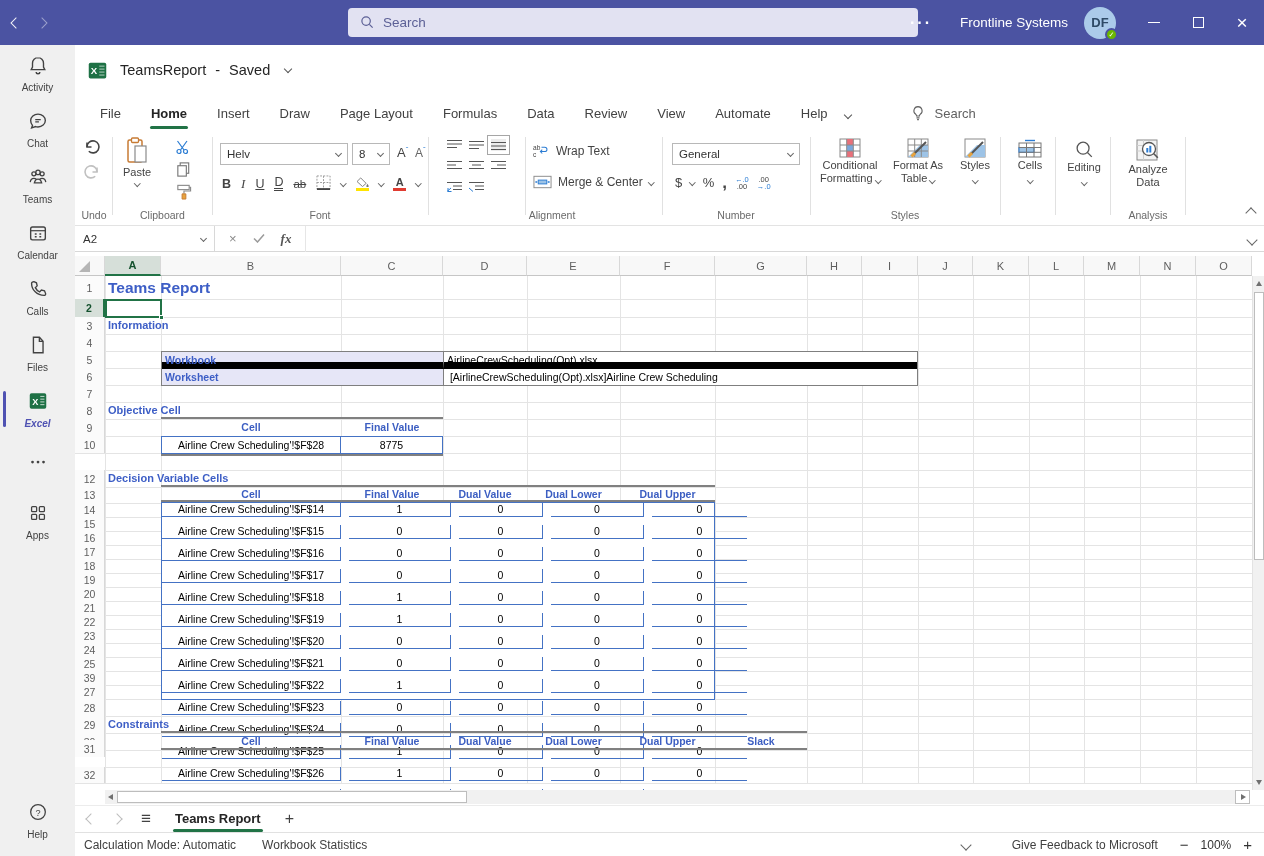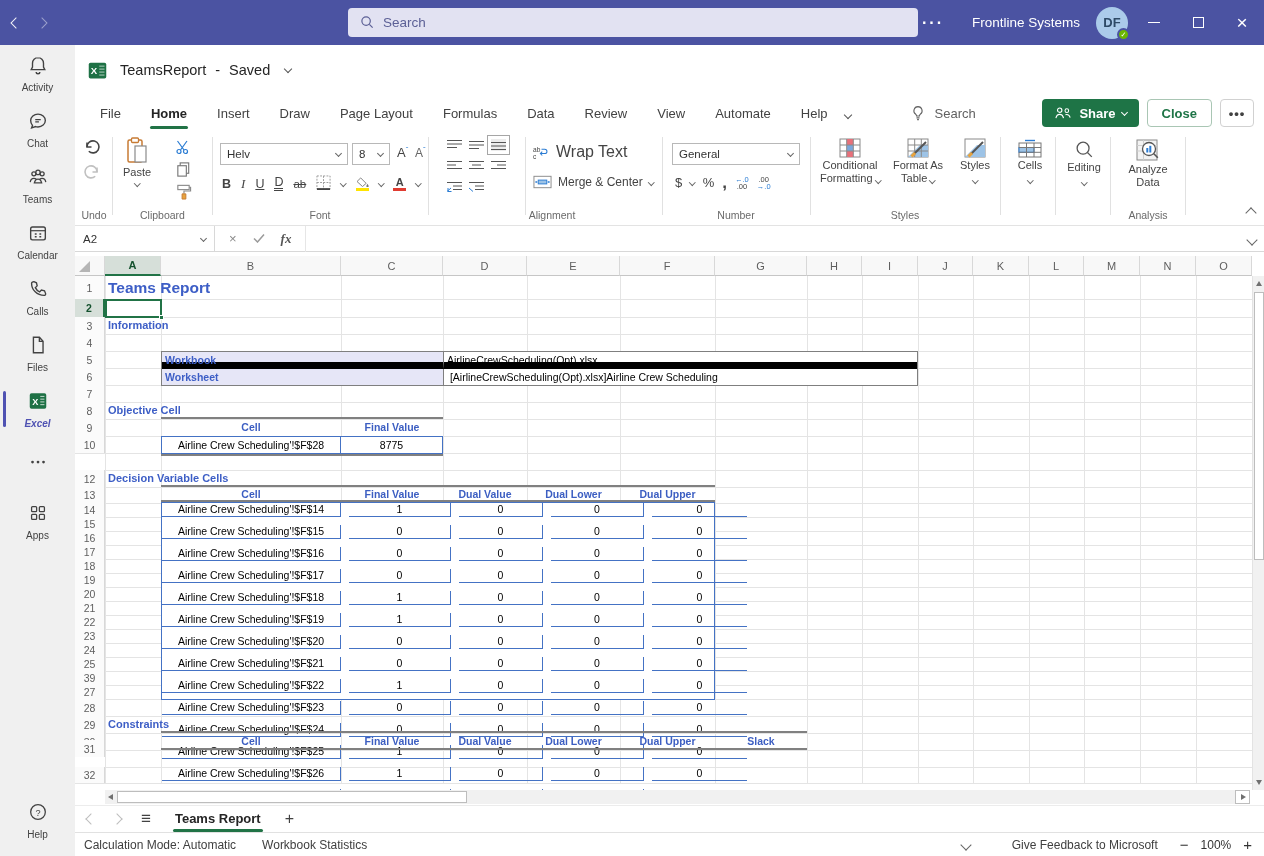--- a/index.html
+++ b/index.html
@@ -12,21 +12,21 @@
   .titlebar { position:absolute; left:0; top:0; width:1264px; height:45px; background:#4B53A2; display:flex; align-items:center; }
   .nav-chevs { position:absolute; left:12px; top:0; height:45px; display:flex; align-items:center; gap:18px; }
   .chev { display:inline-block; width:8px; height:8px; border-right:1.6px solid currentColor; border-bottom:1.6px solid currentColor; }
   .chev.left { transform:rotate(135deg); } .chev.right { transform:rotate(-45deg); }
   .chev.down { transform:rotate(45deg); } .chev.up { transform:rotate(-135deg); }
   .nav-chevs .back { color:rgba(255,255,255,.92); } .nav-chevs .fwd { color:rgba(255,255,255,.45); }
   .search-pill { position:absolute; left:348px; top:8px; width:570px; height:29px; background:#E2E2F2; border-radius:4px; display:flex; align-items:center; padding-left:12px; gap:8px; color:#5C6096; font-size:13.5px; }
   .tb-right { position:absolute; right:0; top:0; height:45px; display:flex; align-items:center; }
   .tb-more { color:#fff; font-size:16px; letter-spacing:2px; margin-right:28px; font-weight:bold; }
   .org-name { color:#fff; font-size:13.5px; margin-right:16px; }
-  .avatar { position:relative; width:32px; height:32px; border-radius:50%; background:#ABCBEA; color:#2E4A66; font-size:13px; font-weight:bold; display:flex; align-items:center; justify-content:center; margin-right:4px; }
+  .avatar { position:relative; width:32px; height:32px; border-radius:50%; background:#ABCBEA; color:#2E4A66; font-size:13px; font-weight:bold; display:flex; align-items:center; justify-content:center; margin-right:16px; }
   .status-dot { position:absolute; right:-2px; bottom:-2px; width:13px; height:13px; border-radius:50%; background:#6BB700; border:2px solid #4B53A2; color:#fff; font-size:7px; line-height:9px; text-align:center; }
   .winbtn { width:44px; height:45px; display:flex; align-items:center; justify-content:center; color:#fff; }
   .winbtn .min { width:12px; height:0; border-top:1.4px solid #fff; }
   .winbtn .max { width:11px; height:11px; border:1.4px solid #fff; }
   .winbtn .cls { font-size:19px; font-weight:300; line-height:1; }
 
   
   .sidebar { position:absolute; left:0; top:45px; width:75px; height:811px; background:#F0F0F0; }
   .sb-item { position:relative; width:75px; height:56px; display:flex; flex-direction:column; align-items:center; justify-content:center; color:#424242; gap:2px; }
   .sb-item svg { width:22px; height:22px; }
@@ -296,36 +296,20 @@
           <div class="menu-item">Help</div>
         </div>
       <span class="menu-chev"><span class="chev down"></span></span>
       <div class="ribbon-search">
         <svg viewBox="0 0 24 24" fill="none" stroke="#616161" stroke-width="1.4">
             <path d="M12 3.5a5.5 5.5 0 0 1 3 10.1c-.6.4-1 1.4-1 2.4h-4c0-1-.4-2-1-2.4a5.5 5.5 0 0 1 3-10.1z"></path>
             <path d="M10 18.5h4M10.8 20.8h2.4"></path>
           </svg>
         <span>Search</span>
       </div>
-      <div class="mb-right">
-        <div class="share-btn">
-          <svg width="19" height="14" viewBox="0 0 20 14">
-              <circle cx="6" cy="4" r="2.3" stroke="#fff" fill="none" stroke-width="1.2"></circle>
-              <path d="M2 12.5c.5-2.6 2-4 4-4s3.5 1.4 4 4" stroke="#fff" fill="none" stroke-width="1.2"></path>
-              <circle cx="13.5" cy="4.5" r="1.9" stroke="#fff" fill="none" stroke-width="1.1"></circle>
-              <path d="M12 8.8c.5-.2 1-.3 1.5-.3 1.8 0 3 1.3 3.5 3.4" stroke="#fff" fill="none" stroke-width="1.1"></path>
-            </svg>
-          <span>Share</span>
-          <span class="chev down"></span>
-        </div>
-        <div class="close-btn">
-            <span>Close</span>
-          </div>
-        <div class="more-btn">•••</div>
-      </div>
     </div>
 
     <div class="ribbon">
 
       <div class="rdiv" style="left:37px"></div>
         <div class="rdiv" style="left:137px"></div>
       <div class="rdiv" style="left:353px"></div>
         <div class="rdiv" style="left:450px"></div>
       <div class="rdiv" style="left:587px"></div>
         <div class="rdiv" style="left:735px"></div>
@@ -436,21 +420,21 @@
               <path d="M0 7l4 3.5" stroke="#2B7CD3"></path>
             </svg></span>
       </div>
       <div class="abs" style="left:458px;top:12px;display:flex;align-items:center;gap:6px">
         <svg width="17" height="15" viewBox="0 0 18 16">
             <text x="0" y="7" font-size="7" fill="#444">ab</text>
             <text x="0" y="15" font-size="7" fill="#444">c</text>
             <path d="M9 4.5h3.5a2.3 2.3 0 0 1 0 4.6H8" fill="none" stroke="#2B7CD3" stroke-width="1.1"></path>
             <path d="M9.8 7l-2 2.1 2 2.1" fill="none" stroke="#2B7CD3" stroke-width="1.1"></path>
           </svg>
-        <span style="font-size:16px">Wrap Text</span>
+        <span style="font-size:12px">Wrap Text</span>
       </div>
       <div class="abs" style="left:458px;top:44px;display:flex;align-items:center;gap:6px">
         <svg width="19" height="14" viewBox="0 0 20 14">
             <rect x="1" y="1" width="18" height="12" fill="#fff" stroke="#8A8A8A"></rect>
             <rect x="5.5" y="5" width="9" height="4" fill="#9DC3E6" stroke="#2B7CD3"></rect>
             <path d="M2.5 7h2M15.5 7h2" stroke="#2B7CD3" stroke-width="1.4"></path>
           </svg>
         <span style="font-size:12px">Merge &amp; Center</span>
         <span class="chev down mini-chev"></span>
       </div>

